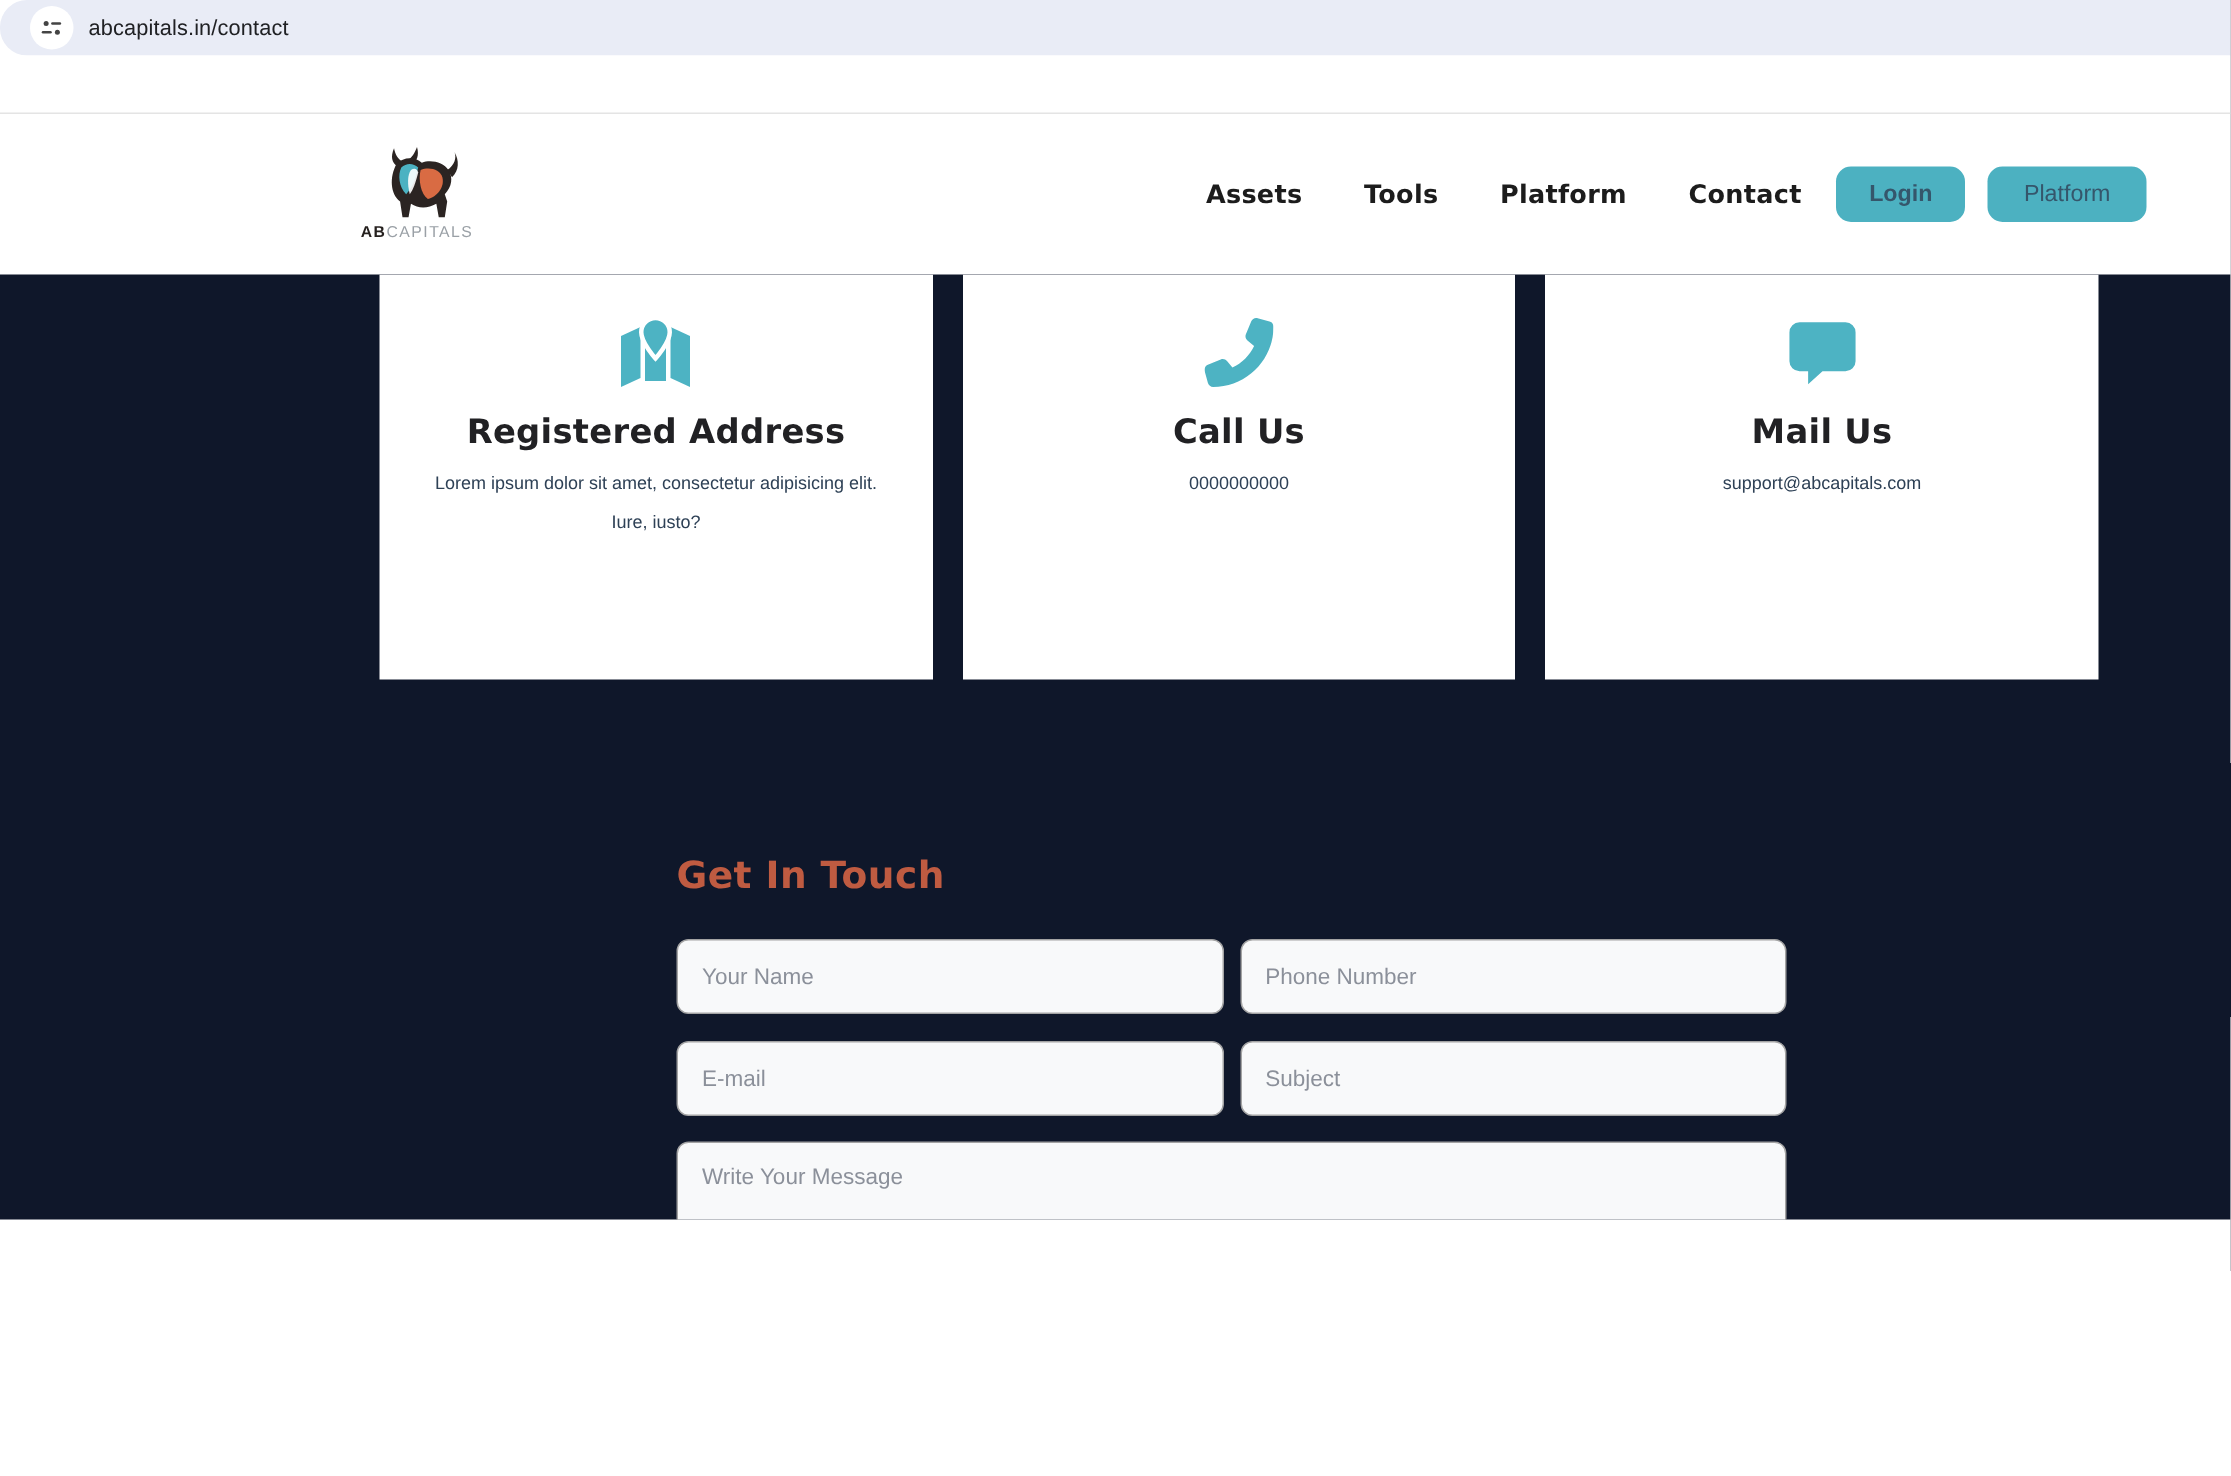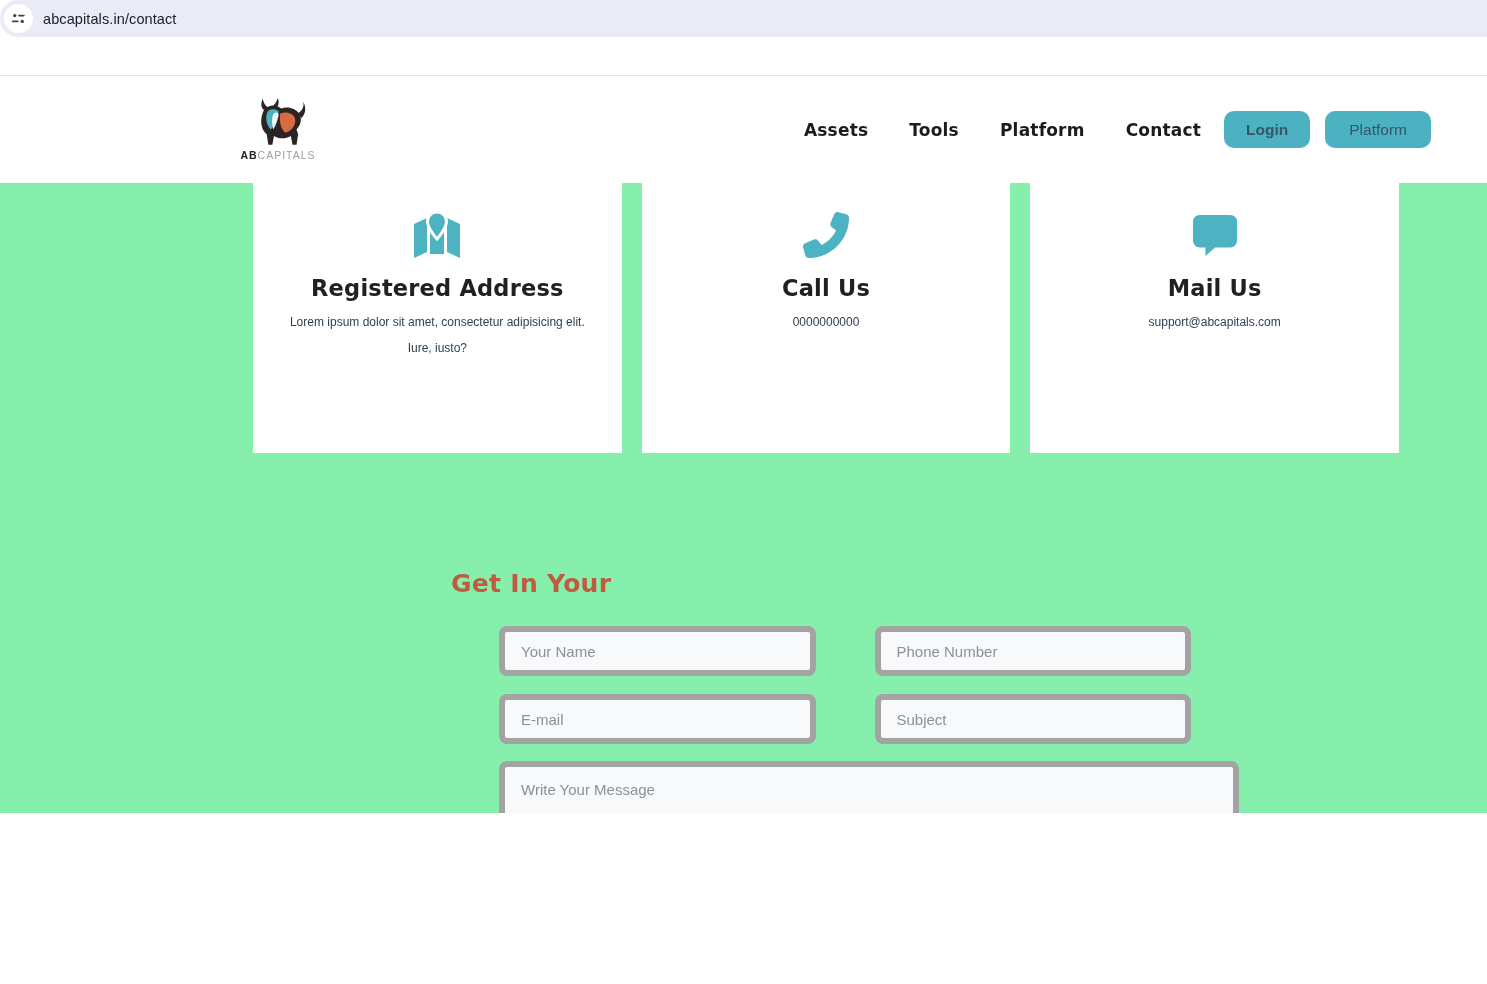--- a/index.html
+++ b/index.html
@@ -1,21 +1,21 @@
 <!DOCTYPE html>
 <html><head>
 <meta charset="utf-8">
 <style>
   * { margin:0; padding:0; box-sizing:border-box; }
   html,body { width:1487px; height:984px; overflow:hidden; background:#fff;
               font-family:"Liberation Sans", sans-serif; }
 
   
   .urlbar { height:37px; background:#e9ecf6; border-radius:18px 0 0 18px;
-            display:flex; align-items:center; padding-left:4px; }
+            display:flex; align-items:center; padding-left:20px; }
   .urlbar .icon-circle { width:29px; height:29px; border-radius:50%; background:#fff;
             display:flex; align-items:center; justify-content:center; flex:0 0 auto; }
   .urlbar .url-text { margin-left:10px; font-size:14.5px; color:#202124; letter-spacing:.1px; }
 
   .top-gap { height:38px; background:#fff; }
 
   
   .site-header { height:108px; background:#fff; border-top:1px solid #e4e4e4;
                  display:flex; align-items:center; }
   .brand { margin-left:245px; display:flex; flex-direction:column; align-items:center; width:66px; }
@@ -27,40 +27,40 @@
   .nav-area { margin-left:auto; margin-right:56px; display:flex; align-items:center; }
   .nav-link { font-family:"DejaVu Sans", sans-serif; font-weight:800; font-size:17px;
               color:#1c1c1c; margin-right:41px; cursor:pointer; letter-spacing:.2px; }
   .btn-auth { background:#4cb1c1; color:#35566b; border:none; border-radius:10px;
               font-family:"Liberation Sans", sans-serif; font-size:15.5px;
               padding:0 22px; height:37px; cursor:pointer; }
   .btn-login { margin-left:-18px;font-weight:bold; }
   .btn-register { margin-left:15px; padding:0 24px; }
 
   
-  .dark-section { background:#86efac; height:630px; overflow:hidden; }
+  .dark-section { background:#0f172a; height:630px; overflow:hidden; }
 
   .cards-row { width:1146px; margin-left:253px; display:flex; gap:20px; }
   .card { flex:1; height:270px; background:#fff; text-align:center; padding-top:27px; }
   .card-icon { height:50px; display:flex; align-items:center; justify-content:center; }
   .card-title { font-family:"DejaVu Sans", sans-serif; font-weight:800; font-size:22.5px;
                 color:#212124; margin-top:15px; letter-spacing:.2px; }
   .card-text  { margin-top:8px; font-size:12px; color:#2e4156; line-height:26px;
                 padding:0 28px; }
 
   
   .form-wrap { width:740px; margin-left:451px; }
   .form-heading { margin-top:116px; font-family:"DejaVu Sans", sans-serif; font-weight:800;
                   font-size:25px; color:#bf5b41; letter-spacing:.3px; height:28px; }
   .form-grid { margin-top:29px; display:grid; grid-template-columns:1fr 1fr;
                column-gap:11px; row-gap:18px; }
   .form-grid input, .msg-area {
-      background:#f8f9fa; border:6px solid #a3a3a3; border-radius:8px;
+      background:#f8f9fa; border:1px solid #a3a3a3; border-radius:8px;
       font-family:"Liberation Sans", sans-serif; font-size:15px; color:#333;
-      padding:0 16px; outline:none;margin-left:48px; }
+      padding:0 16px; outline:none; }
   .form-grid input { height:50px; }
   .form-grid input::placeholder, .msg-area::placeholder { color:#8b909a; }
   .msg-area { display:block; margin-top:17px; width:100%; height:107px;
               padding:14px 16px; resize:both; }
   .send-btn { display:block; margin-top:27px; margin-left:11px; width:135px; height:40px;
               background:#4cb1c1; border:2px solid #e3f2f4; border-radius:8px; cursor:pointer; }
 </style>
 </head>
 <body>
 
@@ -139,21 +139,21 @@
         <svg width="46" height="44" viewBox="0 0 48 44">
           <path fill="#4db3c3" d="M8 1 h32 a7 7 0 0 1 7 7 v20 a7 7 0 0 1 -7 7 H24 l-10 9 v-9 H8 a7 7 0 0 1 -7 -7 V8 a7 7 0 0 1 7 -7 z"></path>
         </svg>
       </div>
       <div class="card-title">Mail Us</div>
       <div class="card-text">support@abcapitals.com</div>
     </div>
   </div>
 
   <div class="form-wrap">
-    <div class="form-heading">Get In Your</div>
+    <div class="form-heading">Get In Touch</div>
 
     <div class="form-grid">
       <input type="text" placeholder="Your Name" style="">
       <input type="text" placeholder="Phone Number" style="">
       <input type="text" placeholder="E-mail" style="">
       <input type="text" placeholder="Subject" style="">
     </div>
 
     <textarea class="msg-area" placeholder="Write Your Message" style=""></textarea>
 

